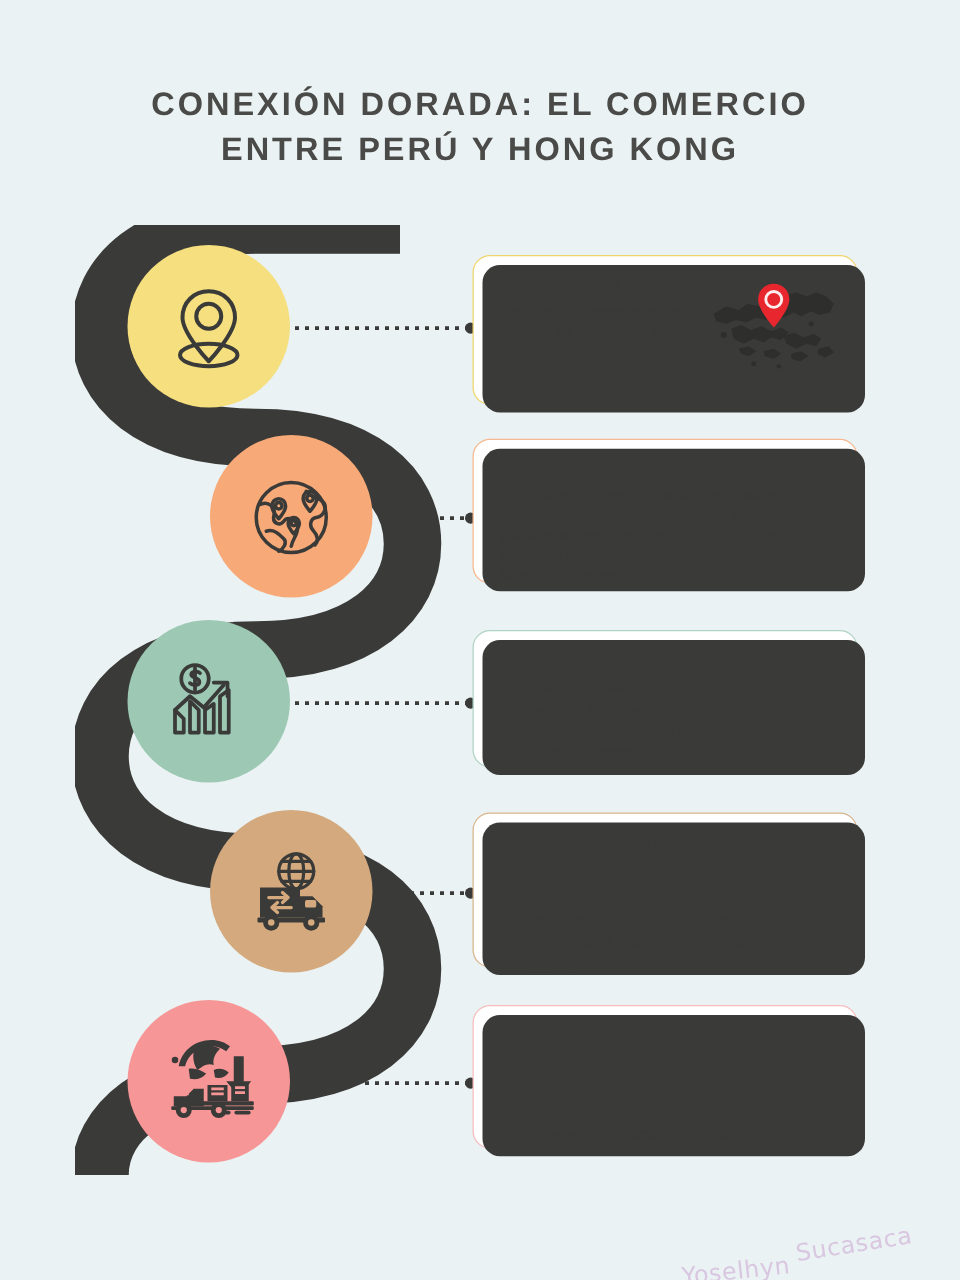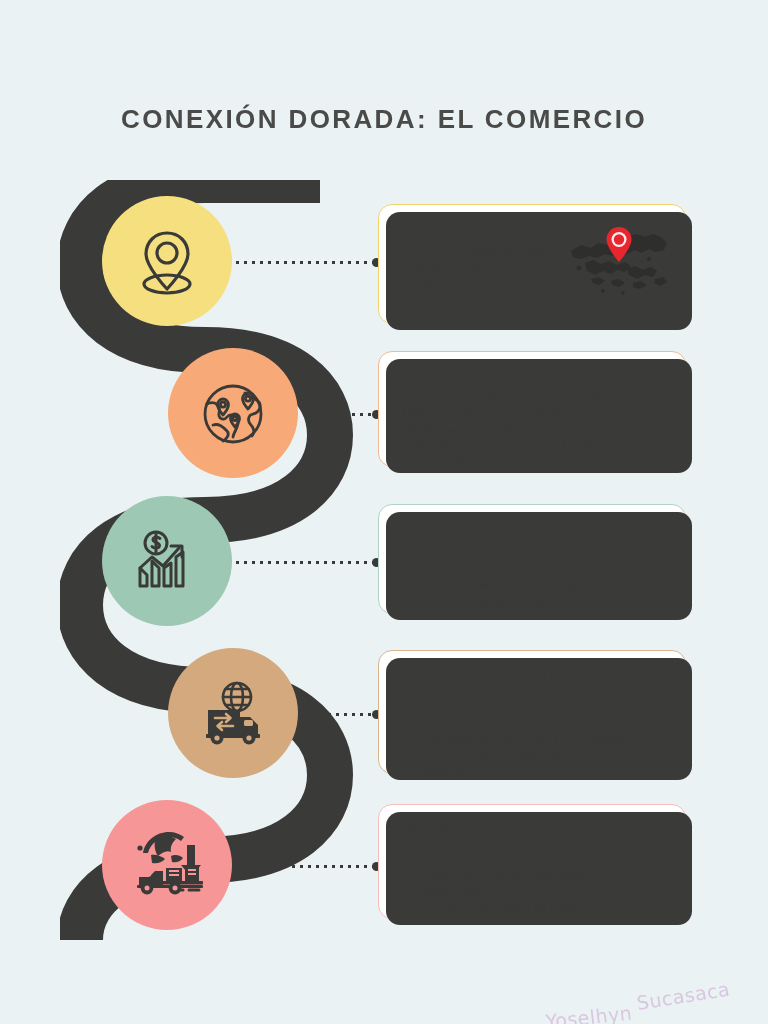--- a/index.html
+++ b/index.html
@@ -15,21 +15,20 @@
     position:absolute;
     left:0;right:0;top:66px;
     text-align:center;
     font-size:26px;
     font-weight:bold;
     letter-spacing:2.4px;
     line-height:1.38;
     color:#4A4A48;
     padding:0 60px;
     box-sizing:border-box;
-    margin-top:36px;
   }
   
   .snake{
     position:absolute;
     left:60px;top:180px;
     width:300px;height:760px;
     z-index:1;
   }
   
   .row{position:absolute;left:0;width:768px;z-index:2;}
@@ -116,20 +115,21 @@
     white-space:nowrap;
   }
   .signature .sp1{display:inline-block;transform:translateY(4px) rotate(2deg);}
   .signature .sp2{display:inline-block;transform:translateY(-4px) rotate(-1deg);}
 </style>
 </head>
 <body>
 
 <div class="title">
   <span>CONEXIÓN DORADA: EL COMERCIO</span><br>
+  <span>ENTRE PERÚ Y HONG KONG</span>
 </div>
 
 <svg class="snake" viewBox="0 0 300 760" fill="none">
   <path d="M 260 0
            L 145 0
            C 60 0 20 40 20 85
            C 20 130 60 170 145 170
            C 230 170 270 210 270 255
            C 270 300 230 340 145 340
            C 60 340 20 380 20 425

